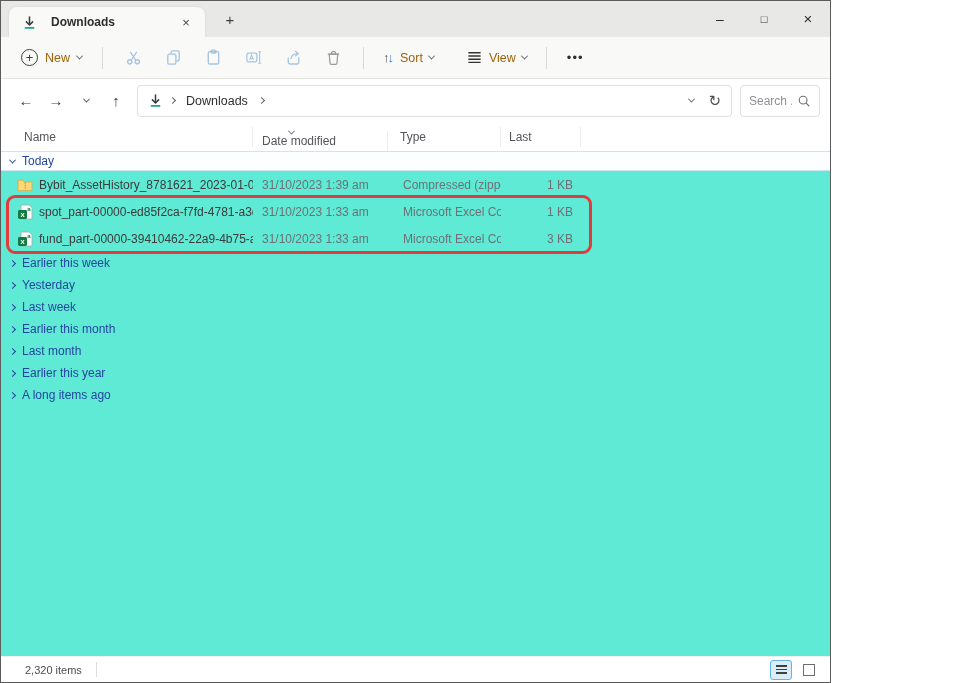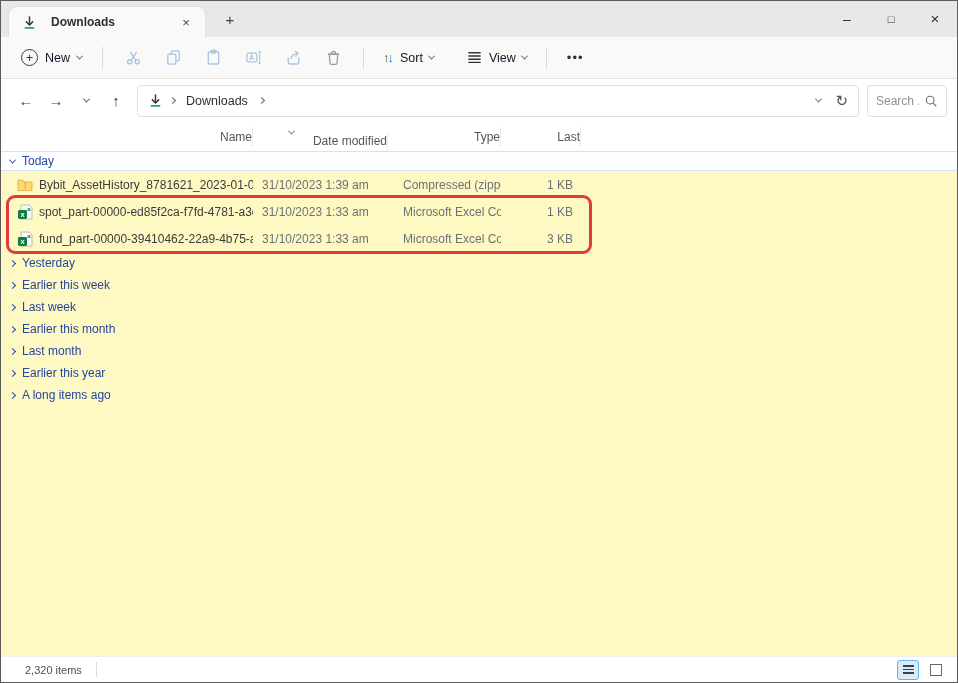--- a/index.html
+++ b/index.html
@@ -1,36 +1,36 @@
 <!DOCTYPE html>
 <html><head>
 <meta charset="utf-8">
 <style>
   * { box-sizing: border-box; margin: 0; padding: 0; }
   html,body { width:958px; height:683px; }
   body { font-family:"Liberation Sans","DejaVu Sans",sans-serif; font-size:12px; color:#3b3b3b; background:#fff; }
-  .window { width:958px; height:683px; border:1px solid #5b5b5b; background:#fff; display:flex; flex-direction:column; overflow:hidden; }
+  .window { width:831px; height:683px; border:1px solid #5b5b5b; background:#fff; display:flex; flex-direction:column; overflow:hidden; }
 
   
   .tabstrip { height:36px; background:#e8e8e6; display:flex; align-items:flex-end; flex:none; }
   .tab { width:196px; height:30px; margin-left:8px; background:#f9f9f8; border-radius:8px 8px 0 0; display:flex; align-items:center; gap:8px; padding:0 10px 0 13px; box-shadow:0 0 3px rgba(0,0,0,.08); }
   .tab-title { flex:1; font-weight:bold; font-size:12px; color:#2f2f2f; white-space:nowrap; overflow:hidden; }
   .tab-close { color:#4a4a4a; font-size:13px; width:18px; height:18px; display:flex; align-items:center; justify-content:center; border-radius:4px; cursor:default; }
   .newtab-btn { width:26px; height:26px; margin-left:12px; align-self:center; display:flex; align-items:center; justify-content:center; color:#3f3f3f; font-size:15px; border-radius:4px; }
   .win-controls { margin-left:auto; display:flex; align-self:flex-start; height:35px; }
   .win-btn { width:44px; height:35px; display:flex; align-items:center; justify-content:center; color:#2e2e2e; }
   .win-btn.min { font-size:14px; }
   .win-btn.max { font-size:11px; }
   .win-btn.close { font-size:15px; }
 
   
   .toolbar { height:42px; background:#f9f9f8; border-bottom:1px solid #e3e3e1; display:flex; align-items:center; padding:0 10px; flex:none; }
   .tb-new { display:flex; align-items:center; gap:7px; padding:0 10px; height:32px; border-radius:4px; color:#2f2f2f; }
   .plus-circle { width:17px; height:17px; border:1.3px solid #3d3d3d; border-radius:50%; display:flex; align-items:center; justify-content:center; font-size:13px; line-height:1; color:#3d3d3d; }
-  .tb-label { font-size:12.5px; color:#0f172a; }
+  .tb-label { font-size:12.5px; color:#a16207; }
   .tb-sep { width:1px; height:22px; background:#d9d9d7; margin:0 10px; }
   .tb-icon { width:40px; height:34px; display:flex; align-items:center; justify-content:center; border-radius:4px; }
   .tb-icon svg { display:block; }
   .ic-blue { color:#a6c3e2; }
   .ic-gray { color:#9a9a9a; }
   .tb-drop { display:flex; align-items:center; gap:6px; padding:0 9px; height:32px; border-radius:4px; color:#2f2f2f; }
   .sort-arrows { font-size:13px; letter-spacing:-2px; margin-right:2px; }
   .sort-up { color:#4a4a4a; } .sort-down { color:#2a7cd4; }
   .more-dots { font-size:13px; letter-spacing:1px; color:#2f2f2f; padding:0 10px; }
 
@@ -48,29 +48,29 @@
   .crumb-chev { color:#5f6368; }
   .addr-spacer { flex:1; }
   .addr-right { display:flex; align-items:center; gap:14px; color:#5f6368; }
   .refresh-glyph { font-size:15px; color:#4f4f4f; }
   .search-box { width:80px; height:32px; border:1px solid #e0e0de; border-radius:4px; display:flex; align-items:center; padding:0 8px; gap:5px; background:#fff; }
   .search-input { border:none; outline:none; width:100%; font-size:12px; font-family:inherit; color:#444; background:transparent; }
   .search-input::placeholder { color:#8d9095; }
 
   
   .list-header { height:29px; display:flex; align-items:center; padding-left:16px; color:#54565c; font-size:12px; flex:none; }
-  .lh-col { height:20px; display:flex; align-items:center; border-right:1px solid #ededeb; position:relative;justify-content:flex-end; }
+  .lh-col { height:20px; display:flex; align-items:center; border-right:1px solid #ededeb; position:relative; }
   .col-name { width:236px; padding-left:7px; }
   .col-date { width:135px; padding-left:9px;margin-top:8px; }
   .col-type { width:113px; padding-left:12px; }
   .col-size { width:80px; padding-left:8px; }
   .sort-indicator { position:absolute; top:-7px; left:36px; color:#6e7075; }
 
   
-  .list-body { flex:1; position:relative; overflow:hidden; background:#fef9c3; }
+  .list-body { flex:1; position:relative; overflow:hidden; background:#5eead4; }
   .group-row { height:20px; display:flex; align-items:center; gap:7px; padding-left:9px; color:#26459e; font-size:12px; }
   .group-row.expanded { border-top:1px solid #cfe3f6; border-bottom:1px solid #cfe3f6; background:#fdfeff; }
   .group-row.collapsed { height:22px; }
   .file-row { height:27px; display:flex; align-items:center; padding-left:16px; font-size:12px; }
   .file-icon { width:16px; height:16px; margin-right:6px; flex:none; }
   .cell-name { width:214px; color:#3b3b3b; white-space:nowrap; overflow:hidden; }
   .cell-date { width:138px; color:#6d7177; padding-left:9px; }
   .cell-type { width:110px; color:#6d7177; padding-left:12px; white-space:nowrap; overflow:hidden; }
   .cell-size { width:72px; color:#6d7177; text-align:right;padding-left:27px; }
   .highlight-rect { position:absolute; left:5px; top:44px; width:586px; height:59px; border:3px solid #e23b3b; border-radius:9px; pointer-events:none; }
@@ -269,25 +269,25 @@
           </svg>
       </span>
       <span class="cell-name">fund_part-00000-39410462-22a9-4b75-afb1-76...</span>
       <span class="cell-date">31/10/2023 1:33 am</span>
       <span class="cell-type">Microsoft Excel Com...</span>
       <span class="cell-size">3 KB</span>
     </div>
 
     <div class="group-row collapsed">
       <span class="chev right sm"></span>
+      <span>Earlier this week</span>
+    </div>
+    <div class="group-row collapsed">
+      <span class="chev right sm"></span>
       <span>Yesterday</span>
-    </div>
-    <div class="group-row collapsed">
-      <span class="chev right sm"></span>
-      <span>Earlier this week</span>
     </div>
     <div class="group-row collapsed">
       <span class="chev right sm"></span>
       <span>Last week</span>
     </div>
     <div class="group-row collapsed">
       <span class="chev right sm"></span>
       <span>Earlier this month</span>
     </div>
     <div class="group-row collapsed">

